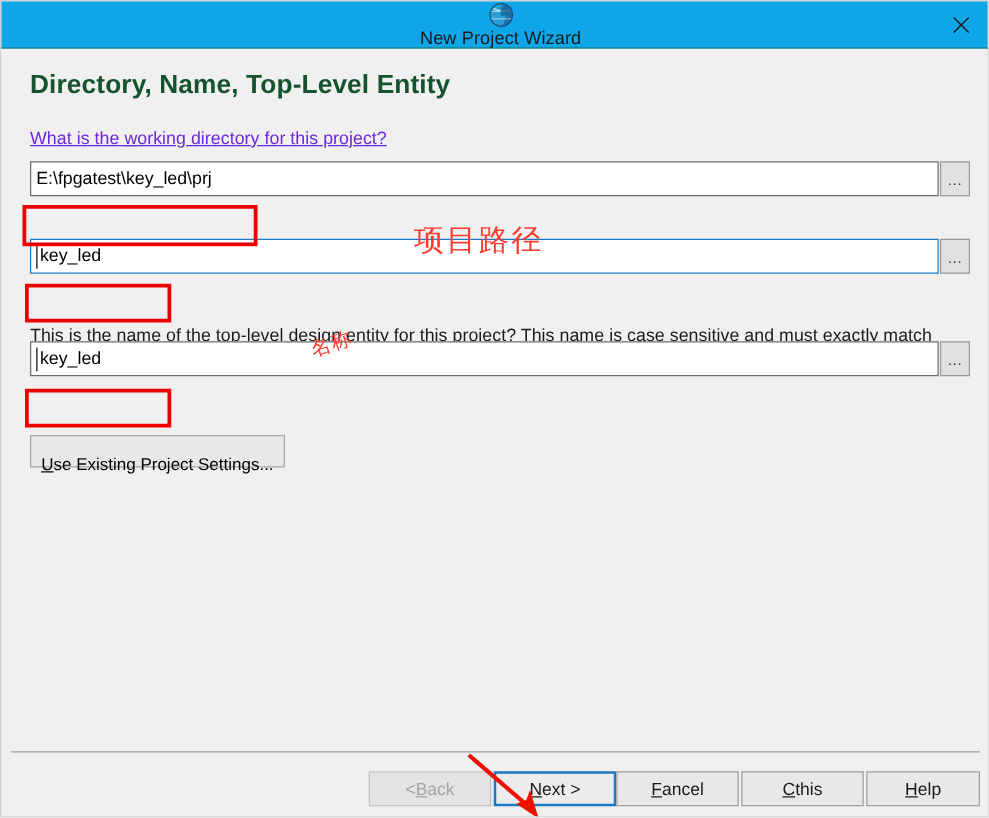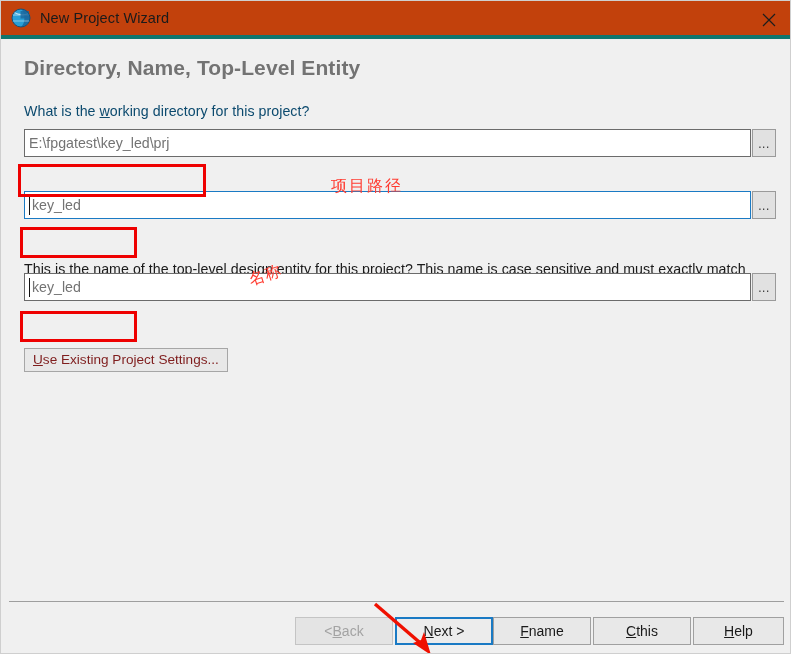--- a/index.html
+++ b/index.html
@@ -18,24 +18,25 @@
     background: #f0f0f0;
     border: 1px solid #cfcfcf;
     overflow: hidden;
   }
 
   
   #titlebar {
     position: absolute;
     left: 0; top: 0;
     width: 791px; height: 38px;
-    background: #c2410c;
-    border-bottom: 4px solid #0f766e;
+    background: #0ea5e9;
+    border-bottom: 1px solid #0f766e;
     display: flex;
     align-items: center;
+    flex-direction: column;
   }
   #title-icon {
     width: 22px; height: 22px;
     margin-left: 9px;
     position: relative;
     flex: 0 0 auto;
   }
   #title-icon svg { display: block; }
   #title-text {
     margin-left: 8px;
@@ -60,31 +61,32 @@
     left: 0; top: 38px;
     width: 791px; height: 616px;
     background: #f0f0f0;
   }
 
   #page-title {
     position: absolute;
     left: 23px; top: 17px;
     font-size: 21px;
     font-weight: bold;
-    color: #737373;
+    color: #14532d;
     letter-spacing: .1px;
     white-space: nowrap;
   }
 
   .q-label {
     position: absolute;
     font-size: 14.2px;
-    color: #0c4a6e;
+    color: #6d28d9;
     white-space: nowrap;
     letter-spacing: .05px;
+    text-decoration: underline;
   }
   .q-label .mn { text-decoration: underline; }
 
   #q1 { left: 23px; top: 64px; }
   #q2 { left: 23px; top: 127px; }
 
   #q3 {
     position: absolute;
     left: 23px; top: 220px;
     width: 742px;
@@ -98,21 +100,21 @@
   
   .field-row { position: absolute; height: 28px; }
   .txt {
     position: absolute;
     left: 0; top: 0;
     height: 28px;
     background: #ffffff;
     border: 1px solid #6b6b6b;
     font-family: "Liberation Sans", sans-serif;
     font-size: 14.2px;
-    color: #737373;
+    color: #000000;
     padding: 0 4px;
     line-height: 26px;
     white-space: nowrap;
     overflow: hidden;
   }
   .txt.focused { border: 1px solid #1a7ac4; }
   .txt.caret::before {
     content: "";
     position: absolute;
     left: 4px; top: 4px;
@@ -147,26 +149,26 @@
   #row3 .txt { width: 727px; }
   #row3 .dots-btn { right: 0; top: 0; }
 
   
   #row3 { top: 234px; }
 
   #use-existing {
     position: absolute;
     left: 23px; top: 309px;
     height: 24px;
-    padding: 0 8px;
+    padding: 12px 8px;
     background: #e8e8e8;
     border: 1px solid #a6a6a6;
     font-family: "Liberation Sans", sans-serif;
     font-size: 13.6px;
-    color: #7f1d1d;
+    color: #000000;
     line-height: 22px;
     white-space: nowrap;
     text-align: right;
   }
   #use-existing .mn { text-decoration: underline; }
 
   
   #sep {
     position: absolute;
     left: 8px; top: 562px;
@@ -219,21 +221,21 @@
   #anno-rect-2 { left: 19px; top: 188px; width: 117px; height: 31px; }
   #anno-rect-3 { left: 19px; top: 272px; width: 117px; height: 31px; }
 
   .anno-text {
     position: absolute;
     color: #ff3b30;
     font-family: "DejaVu Sans", sans-serif;
     pointer-events: none;
     white-space: nowrap;
   }
-  #anno-path { left: 330px; top: 137px; font-size: 16px; letter-spacing: 2px; }
+  #anno-path { left: 330px; top: 137px; font-size: 24px; letter-spacing: 2px; }
   #anno-name {
     left: 245px; top: 232px;
     font-size: 16px;
     transform: rotate(-18deg);
     transform-origin: left top;
     letter-spacing: 1px;
   }
 
   #anno-arrow {
     position: absolute;
@@ -302,21 +304,21 @@
           <span>ack</span>
         </div>
       <div class="dlg-btn default" id="btn-next">
           <span></span>
           <span class="mn">N</span>
           <span>ext &gt;</span>
         </div>
       <div class="dlg-btn" id="btn-finish">
           <span></span>
           <span class="mn">F</span>
-          <span>name</span>
+          <span>ancel</span>
         </div>
       <div class="dlg-btn" id="btn-cancel">
           <span></span>
           <span class="mn">C</span>
           <span>this</span>
         </div>
       <div class="dlg-btn" id="btn-help">
           <span></span>
           <span class="mn">H</span>
           <span>elp</span>

